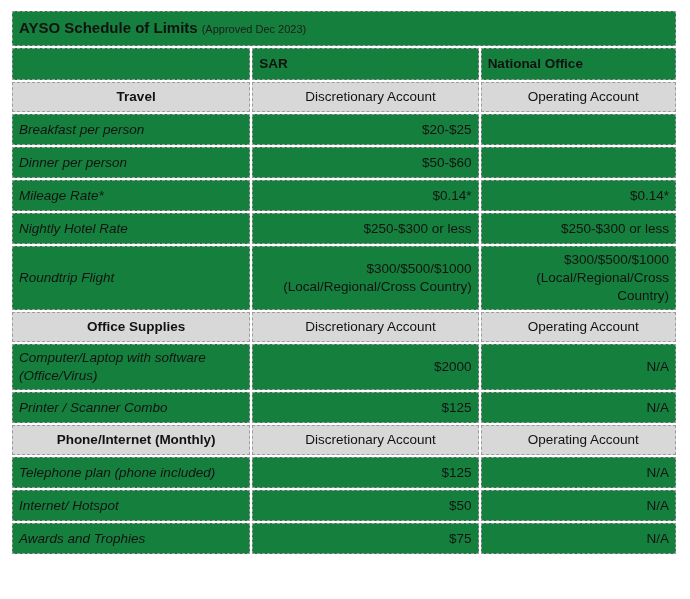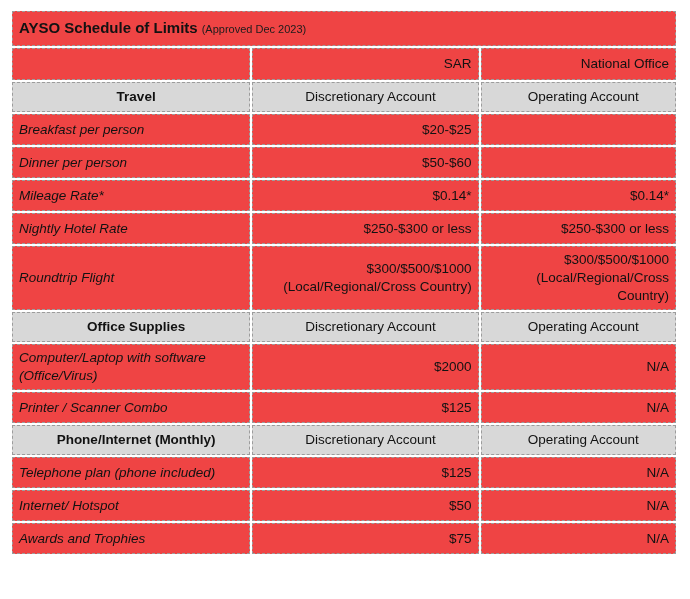--- a/index.html
+++ b/index.html
@@ -25,36 +25,36 @@
   }
   col.c1 { width: 36.1%; }
   col.c2 { width: 34.3%; }
   col.c3 { width: 29.6%; }
   td {
     border: 1px dashed #9c9c9c;
     font-size: 13.5px;
     line-height: 18px;
     padding: 4px 6px;
     vertical-align: middle;
-    background: #ef4444;
+    background: #15803d;
   }
   td.title-cell {
     font-weight: bold;
     font-size: 15px;
     padding: 7px 6px;
   }
   .title-note {
     font-weight: normal;
     font-size: 11px;
     margin-left: 4px;
     color: #1c1c1c;
   }
   td.colhead {
-    font-weight: normal;
-    text-align: right;
+    font-weight: bold;
+    text-align: left;
     height: 22px;
   }
   tr.section td {
     background: #d8d8d8;
     text-align: center;
     height: 20px;
     padding-left: 16px;
   }
   tr.section td.sec-name {
     font-weight: bold;

